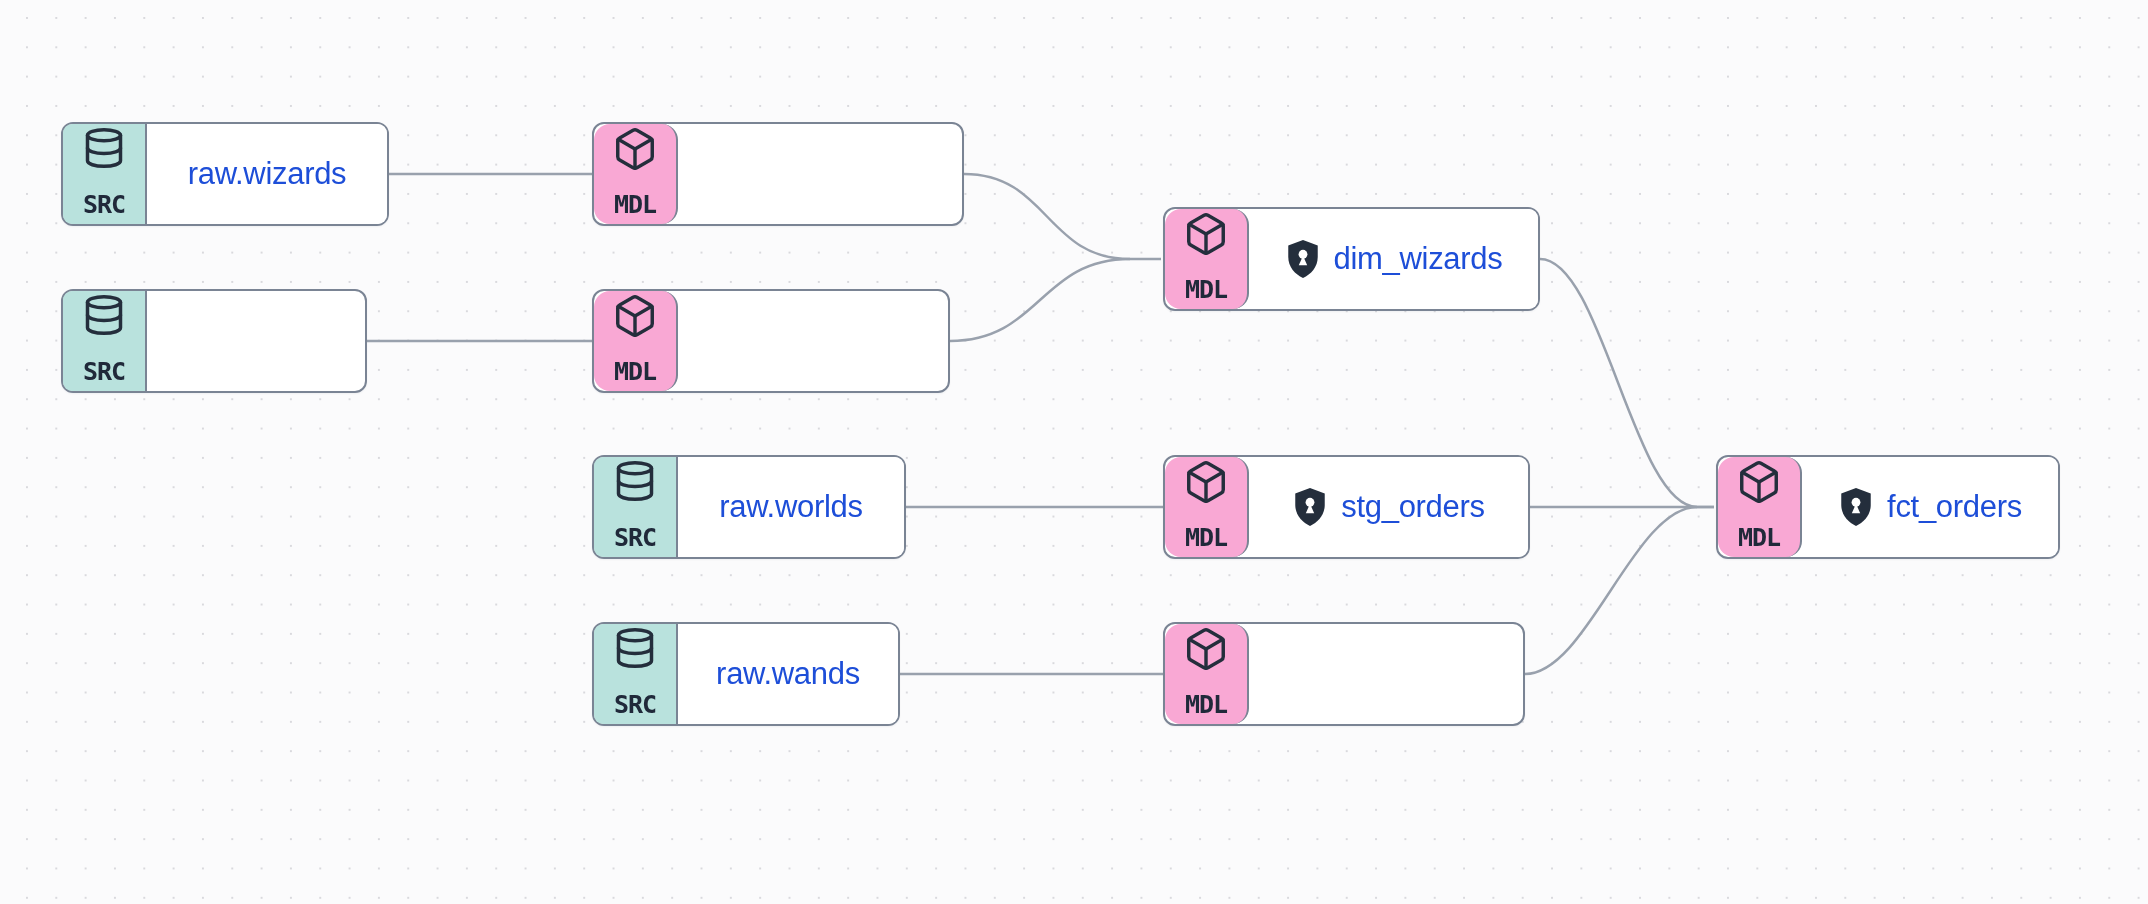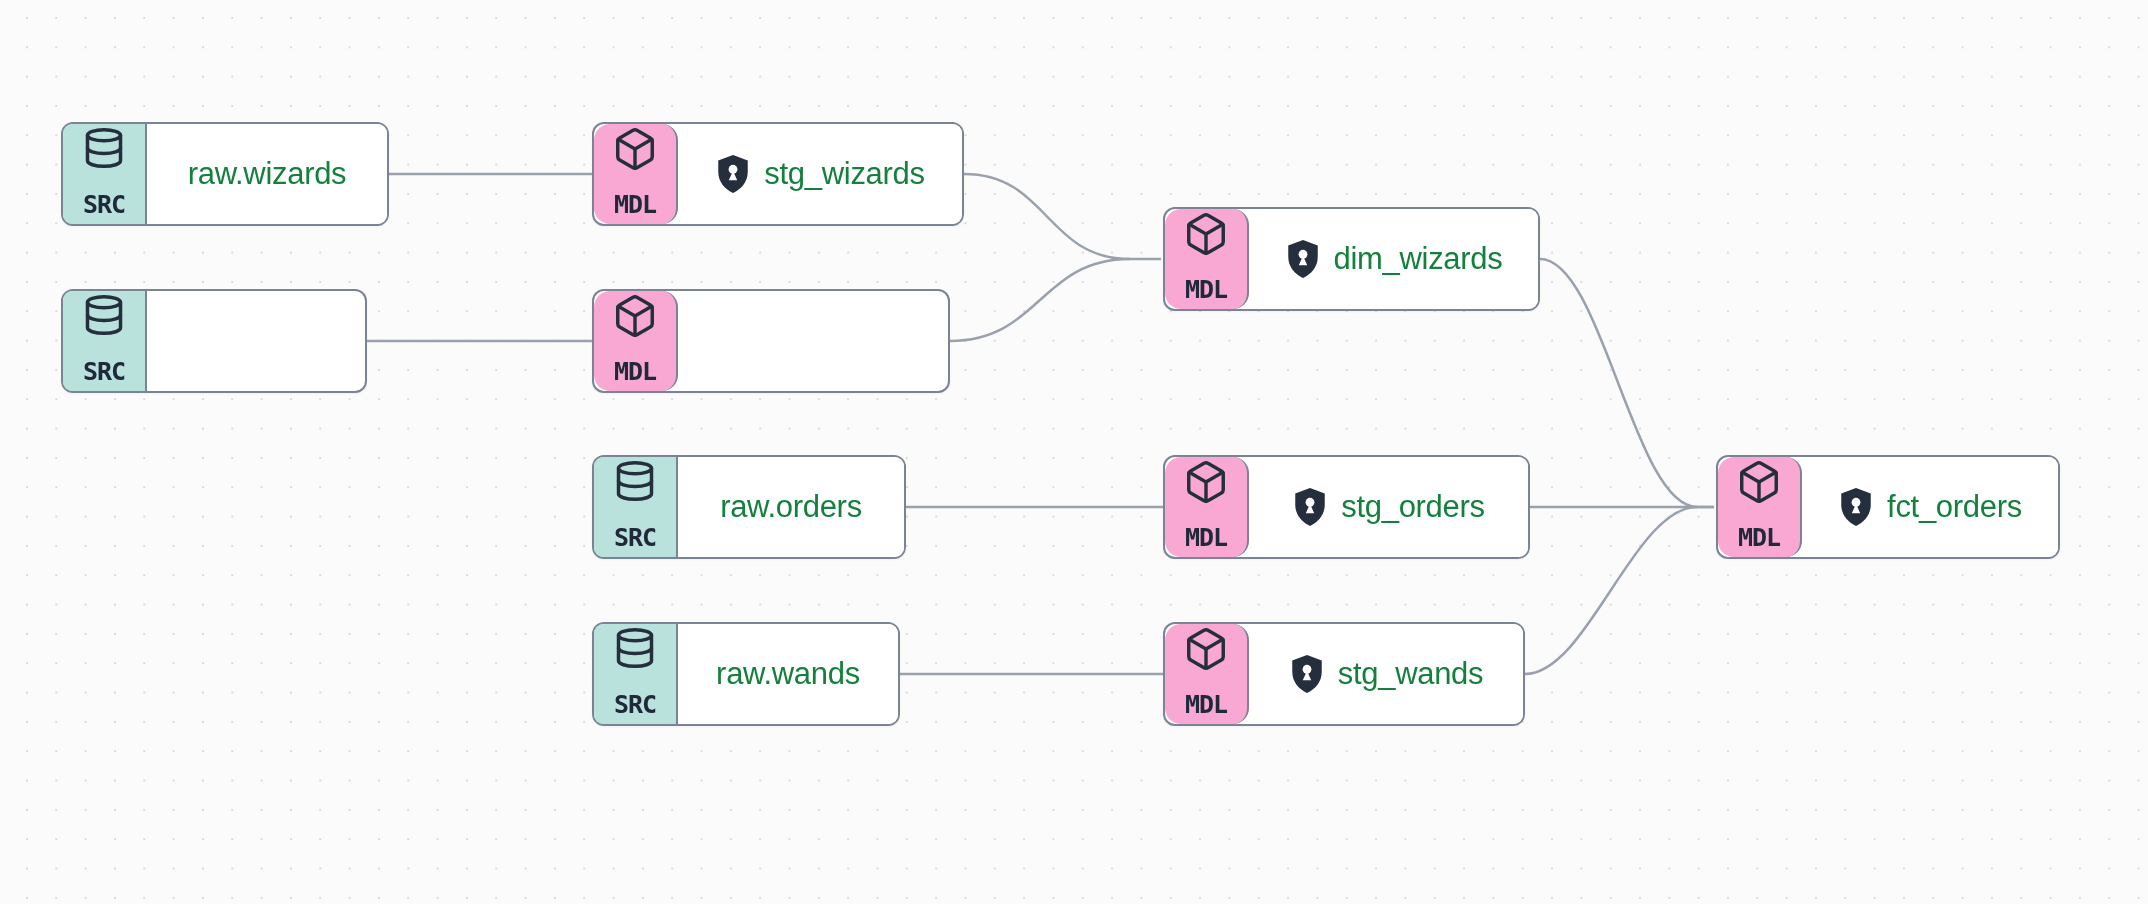--- a/index.html
+++ b/index.html
@@ -66,21 +66,21 @@
     display:flex;
     align-items:center;
     justify-content:center;
     gap:13px;
     padding:0 18px;
     background:#ffffff;
     border-radius:0 9px 9px 0;
   }
   .node-label {
     font-size:31px;
-    color:#15803d;
+    color:#1d4ed8;
     white-space:nowrap;
     letter-spacing:-0.3px;
   }
   .icon { display:flex; align-items:center; justify-content:center; }
 </style>
 </head>
 <body>
 
 <div class="canvas">
 
@@ -116,175 +116,155 @@
     <div class="badge">
       <span class="icon">
         <svg width="46" height="46" viewBox="0 0 24 24" fill="none" stroke="#242e3c" stroke-width="1.8" stroke-linecap="round" stroke-linejoin="round">
             <path d="M21 16V8a2 2 0 0 0-1-1.73l-7-4a2 2 0 0 0-2 0l-7 4A2 2 0 0 0 3 8v8a2 2 0 0 0 1 1.73l7 4a2 2 0 0 0 2 0l7-4A2 2 0 0 0 21 16z"></path>
             <polyline points="3.27 6.96 12 12.01 20.73 6.96"></polyline>
             <line x1="12" y1="22.08" x2="12" y2="12"></line>
           </svg>
       </span>
       <span class="badge-label">MDL</span>
     </div>
+  </div>
+
+  <div class="node src" style="left:61px; top:289px; width:306px;">
+    <div class="badge">
+      <span class="icon">
+        <svg width="44" height="44" viewBox="0 0 24 24" fill="none" stroke="#242e3c" stroke-width="1.9" stroke-linecap="round" stroke-linejoin="round">
+            <ellipse cx="12" cy="5" rx="9" ry="3"></ellipse>
+            <path d="M21 12c0 1.66-4 3-9 3s-9-1.34-9-3"></path>
+            <path d="M3 5v14c0 1.66 4 3 9 3s9-1.34 9-3V5"></path>
+          </svg>
+      </span>
+      <span class="badge-label">SRC</span>
+    </div>
+  </div>
+
+  <div class="node mdl" style="left:592px; top:289px; width:358px;">
+    <div class="badge">
+      <span class="icon">
+        <svg width="46" height="46" viewBox="0 0 24 24" fill="none" stroke="#242e3c" stroke-width="1.8" stroke-linecap="round" stroke-linejoin="round">
+            <path d="M21 16V8a2 2 0 0 0-1-1.73l-7-4a2 2 0 0 0-2 0l-7 4A2 2 0 0 0 3 8v8a2 2 0 0 0 1 1.73l7 4a2 2 0 0 0 2 0l7-4A2 2 0 0 0 21 16z"></path>
+            <polyline points="3.27 6.96 12 12.01 20.73 6.96"></polyline>
+            <line x1="12" y1="22.08" x2="12" y2="12"></line>
+          </svg>
+      </span>
+      <span class="badge-label">MDL</span>
+    </div>
+  </div>
+
+  <div class="node mdl" style="left:1163px; top:207px; width:377px;">
+    <div class="badge">
+      <span class="icon">
+        <svg width="46" height="46" viewBox="0 0 24 24" fill="none" stroke="#242e3c" stroke-width="1.8" stroke-linecap="round" stroke-linejoin="round">
+            <path d="M21 16V8a2 2 0 0 0-1-1.73l-7-4a2 2 0 0 0-2 0l-7 4A2 2 0 0 0 3 8v8a2 2 0 0 0 1 1.73l7 4a2 2 0 0 0 2 0l7-4A2 2 0 0 0 21 16z"></path>
+            <polyline points="3.27 6.96 12 12.01 20.73 6.96"></polyline>
+            <line x1="12" y1="22.08" x2="12" y2="12"></line>
+          </svg>
+      </span>
+      <span class="badge-label">MDL</span>
+    </div>
     <div class="body">
       <span class="icon">
         <svg width="36" height="40" viewBox="0 0 34 38">
             <path fill="#242e3c" d="M17 1 L31 6.2 V17 C31 26.5 24.5 33.5 17 37 C9.5 33.5 3 26.5 3 17 V6.2 Z"></path>
             <circle cx="17" cy="14.5" r="4.2" fill="#ffffff"></circle>
             <path fill="#ffffff" d="M17 16 L21 25 H13 Z"></path>
           </svg>
       </span>
-      <span class="node-label">stg_wizards</span>
-    </div>
-  </div>
-
-  <div class="node src" style="left:61px; top:289px; width:306px;">
-    <div class="badge">
-      <span class="icon">
-        <svg width="44" height="44" viewBox="0 0 24 24" fill="none" stroke="#242e3c" stroke-width="1.9" stroke-linecap="round" stroke-linejoin="round">
-            <ellipse cx="12" cy="5" rx="9" ry="3"></ellipse>
-            <path d="M21 12c0 1.66-4 3-9 3s-9-1.34-9-3"></path>
-            <path d="M3 5v14c0 1.66 4 3 9 3s9-1.34 9-3V5"></path>
-          </svg>
-      </span>
-      <span class="badge-label">SRC</span>
-    </div>
-  </div>
-
-  <div class="node mdl" style="left:592px; top:289px; width:358px;">
-    <div class="badge">
-      <span class="icon">
-        <svg width="46" height="46" viewBox="0 0 24 24" fill="none" stroke="#242e3c" stroke-width="1.8" stroke-linecap="round" stroke-linejoin="round">
-            <path d="M21 16V8a2 2 0 0 0-1-1.73l-7-4a2 2 0 0 0-2 0l-7 4A2 2 0 0 0 3 8v8a2 2 0 0 0 1 1.73l7 4a2 2 0 0 0 2 0l7-4A2 2 0 0 0 21 16z"></path>
-            <polyline points="3.27 6.96 12 12.01 20.73 6.96"></polyline>
-            <line x1="12" y1="22.08" x2="12" y2="12"></line>
-          </svg>
-      </span>
-      <span class="badge-label">MDL</span>
-    </div>
-  </div>
-
-  <div class="node mdl" style="left:1163px; top:207px; width:377px;">
+      <span class="node-label">dim_wizards</span>
+    </div>
+  </div>
+
+  <div class="node src" style="left:592px; top:455px; width:314px;">
+    <div class="badge">
+      <span class="icon">
+        <svg width="44" height="44" viewBox="0 0 24 24" fill="none" stroke="#242e3c" stroke-width="1.9" stroke-linecap="round" stroke-linejoin="round">
+            <ellipse cx="12" cy="5" rx="9" ry="3"></ellipse>
+            <path d="M21 12c0 1.66-4 3-9 3s-9-1.34-9-3"></path>
+            <path d="M3 5v14c0 1.66 4 3 9 3s9-1.34 9-3V5"></path>
+          </svg>
+      </span>
+      <span class="badge-label">SRC</span>
+    </div>
+    <div class="body">
+      <span class="node-label">raw.worlds</span>
+    </div>
+  </div>
+
+  <div class="node mdl" style="left:1163px; top:455px; width:367px;">
     <div class="badge">
       <span class="icon">
         <svg width="46" height="46" viewBox="0 0 24 24" fill="none" stroke="#242e3c" stroke-width="1.8" stroke-linecap="round" stroke-linejoin="round">
             <path d="M21 16V8a2 2 0 0 0-1-1.73l-7-4a2 2 0 0 0-2 0l-7 4A2 2 0 0 0 3 8v8a2 2 0 0 0 1 1.73l7 4a2 2 0 0 0 2 0l7-4A2 2 0 0 0 21 16z"></path>
             <polyline points="3.27 6.96 12 12.01 20.73 6.96"></polyline>
             <line x1="12" y1="22.08" x2="12" y2="12"></line>
           </svg>
       </span>
       <span class="badge-label">MDL</span>
     </div>
     <div class="body">
       <span class="icon">
         <svg width="36" height="40" viewBox="0 0 34 38">
             <path fill="#242e3c" d="M17 1 L31 6.2 V17 C31 26.5 24.5 33.5 17 37 C9.5 33.5 3 26.5 3 17 V6.2 Z"></path>
             <circle cx="17" cy="14.5" r="4.2" fill="#ffffff"></circle>
             <path fill="#ffffff" d="M17 16 L21 25 H13 Z"></path>
           </svg>
       </span>
-      <span class="node-label">dim_wizards</span>
-    </div>
-  </div>
-
-  <div class="node src" style="left:592px; top:455px; width:314px;">
-    <div class="badge">
-      <span class="icon">
-        <svg width="44" height="44" viewBox="0 0 24 24" fill="none" stroke="#242e3c" stroke-width="1.9" stroke-linecap="round" stroke-linejoin="round">
-            <ellipse cx="12" cy="5" rx="9" ry="3"></ellipse>
-            <path d="M21 12c0 1.66-4 3-9 3s-9-1.34-9-3"></path>
-            <path d="M3 5v14c0 1.66 4 3 9 3s9-1.34 9-3V5"></path>
-          </svg>
-      </span>
-      <span class="badge-label">SRC</span>
-    </div>
-    <div class="body">
-      <span class="node-label">raw.orders</span>
-    </div>
-  </div>
-
-  <div class="node mdl" style="left:1163px; top:455px; width:367px;">
+      <span class="node-label">stg_orders</span>
+    </div>
+  </div>
+
+  <div class="node src" style="left:592px; top:622px; width:308px;">
+    <div class="badge">
+      <span class="icon">
+        <svg width="44" height="44" viewBox="0 0 24 24" fill="none" stroke="#242e3c" stroke-width="1.9" stroke-linecap="round" stroke-linejoin="round">
+            <ellipse cx="12" cy="5" rx="9" ry="3"></ellipse>
+            <path d="M21 12c0 1.66-4 3-9 3s-9-1.34-9-3"></path>
+            <path d="M3 5v14c0 1.66 4 3 9 3s9-1.34 9-3V5"></path>
+          </svg>
+      </span>
+      <span class="badge-label">SRC</span>
+    </div>
+    <div class="body">
+      <span class="node-label">raw.wands</span>
+    </div>
+  </div>
+
+  <div class="node mdl" style="left:1163px; top:622px; width:362px;">
+    <div class="badge">
+      <span class="icon">
+        <svg width="46" height="46" viewBox="0 0 24 24" fill="none" stroke="#242e3c" stroke-width="1.8" stroke-linecap="round" stroke-linejoin="round">
+            <path d="M21 16V8a2 2 0 0 0-1-1.73l-7-4a2 2 0 0 0-2 0l-7 4A2 2 0 0 0 3 8v8a2 2 0 0 0 1 1.73l7 4a2 2 0 0 0 2 0l7-4A2 2 0 0 0 21 16z"></path>
+            <polyline points="3.27 6.96 12 12.01 20.73 6.96"></polyline>
+            <line x1="12" y1="22.08" x2="12" y2="12"></line>
+          </svg>
+      </span>
+      <span class="badge-label">MDL</span>
+    </div>
+  </div>
+
+  <div class="node mdl" style="left:1716px; top:455px; width:344px;">
     <div class="badge">
       <span class="icon">
         <svg width="46" height="46" viewBox="0 0 24 24" fill="none" stroke="#242e3c" stroke-width="1.8" stroke-linecap="round" stroke-linejoin="round">
             <path d="M21 16V8a2 2 0 0 0-1-1.73l-7-4a2 2 0 0 0-2 0l-7 4A2 2 0 0 0 3 8v8a2 2 0 0 0 1 1.73l7 4a2 2 0 0 0 2 0l7-4A2 2 0 0 0 21 16z"></path>
             <polyline points="3.27 6.96 12 12.01 20.73 6.96"></polyline>
             <line x1="12" y1="22.08" x2="12" y2="12"></line>
           </svg>
       </span>
       <span class="badge-label">MDL</span>
     </div>
     <div class="body">
       <span class="icon">
         <svg width="36" height="40" viewBox="0 0 34 38">
             <path fill="#242e3c" d="M17 1 L31 6.2 V17 C31 26.5 24.5 33.5 17 37 C9.5 33.5 3 26.5 3 17 V6.2 Z"></path>
             <circle cx="17" cy="14.5" r="4.2" fill="#ffffff"></circle>
             <path fill="#ffffff" d="M17 16 L21 25 H13 Z"></path>
           </svg>
       </span>
-      <span class="node-label">stg_orders</span>
-    </div>
-  </div>
-
-  <div class="node src" style="left:592px; top:622px; width:308px;">
-    <div class="badge">
-      <span class="icon">
-        <svg width="44" height="44" viewBox="0 0 24 24" fill="none" stroke="#242e3c" stroke-width="1.9" stroke-linecap="round" stroke-linejoin="round">
-            <ellipse cx="12" cy="5" rx="9" ry="3"></ellipse>
-            <path d="M21 12c0 1.66-4 3-9 3s-9-1.34-9-3"></path>
-            <path d="M3 5v14c0 1.66 4 3 9 3s9-1.34 9-3V5"></path>
-          </svg>
-      </span>
-      <span class="badge-label">SRC</span>
-    </div>
-    <div class="body">
-      <span class="node-label">raw.wands</span>
-    </div>
-  </div>
-
-  <div class="node mdl" style="left:1163px; top:622px; width:362px;">
-    <div class="badge">
-      <span class="icon">
-        <svg width="46" height="46" viewBox="0 0 24 24" fill="none" stroke="#242e3c" stroke-width="1.8" stroke-linecap="round" stroke-linejoin="round">
-            <path d="M21 16V8a2 2 0 0 0-1-1.73l-7-4a2 2 0 0 0-2 0l-7 4A2 2 0 0 0 3 8v8a2 2 0 0 0 1 1.73l7 4a2 2 0 0 0 2 0l7-4A2 2 0 0 0 21 16z"></path>
-            <polyline points="3.27 6.96 12 12.01 20.73 6.96"></polyline>
-            <line x1="12" y1="22.08" x2="12" y2="12"></line>
-          </svg>
-      </span>
-      <span class="badge-label">MDL</span>
-    </div>
-    <div class="body">
-      <span class="icon">
-        <svg width="36" height="40" viewBox="0 0 34 38">
-            <path fill="#242e3c" d="M17 1 L31 6.2 V17 C31 26.5 24.5 33.5 17 37 C9.5 33.5 3 26.5 3 17 V6.2 Z"></path>
-            <circle cx="17" cy="14.5" r="4.2" fill="#ffffff"></circle>
-            <path fill="#ffffff" d="M17 16 L21 25 H13 Z"></path>
-          </svg>
-      </span>
-      <span class="node-label">stg_wands</span>
-    </div>
-  </div>
-
-  <div class="node mdl" style="left:1716px; top:455px; width:344px;">
-    <div class="badge">
-      <span class="icon">
-        <svg width="46" height="46" viewBox="0 0 24 24" fill="none" stroke="#242e3c" stroke-width="1.8" stroke-linecap="round" stroke-linejoin="round">
-            <path d="M21 16V8a2 2 0 0 0-1-1.73l-7-4a2 2 0 0 0-2 0l-7 4A2 2 0 0 0 3 8v8a2 2 0 0 0 1 1.73l7 4a2 2 0 0 0 2 0l7-4A2 2 0 0 0 21 16z"></path>
-            <polyline points="3.27 6.96 12 12.01 20.73 6.96"></polyline>
-            <line x1="12" y1="22.08" x2="12" y2="12"></line>
-          </svg>
-      </span>
-      <span class="badge-label">MDL</span>
-    </div>
-    <div class="body">
-      <span class="icon">
-        <svg width="36" height="40" viewBox="0 0 34 38">
-            <path fill="#242e3c" d="M17 1 L31 6.2 V17 C31 26.5 24.5 33.5 17 37 C9.5 33.5 3 26.5 3 17 V6.2 Z"></path>
-            <circle cx="17" cy="14.5" r="4.2" fill="#ffffff"></circle>
-            <path fill="#ffffff" d="M17 16 L21 25 H13 Z"></path>
-          </svg>
-      </span>
       <span class="node-label">fct_orders</span>
     </div>
   </div>
 
 </div>
 
 </body></html>

